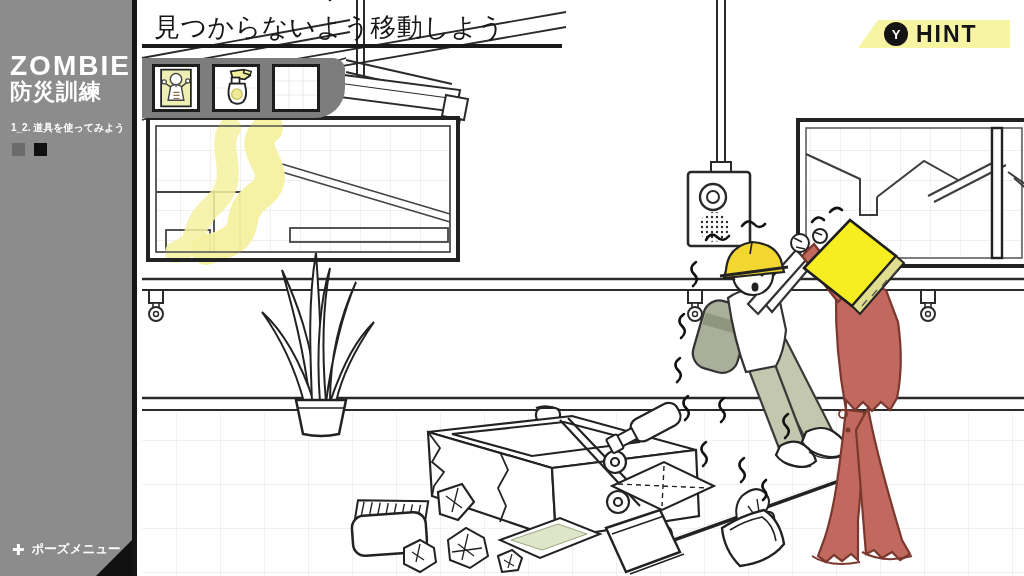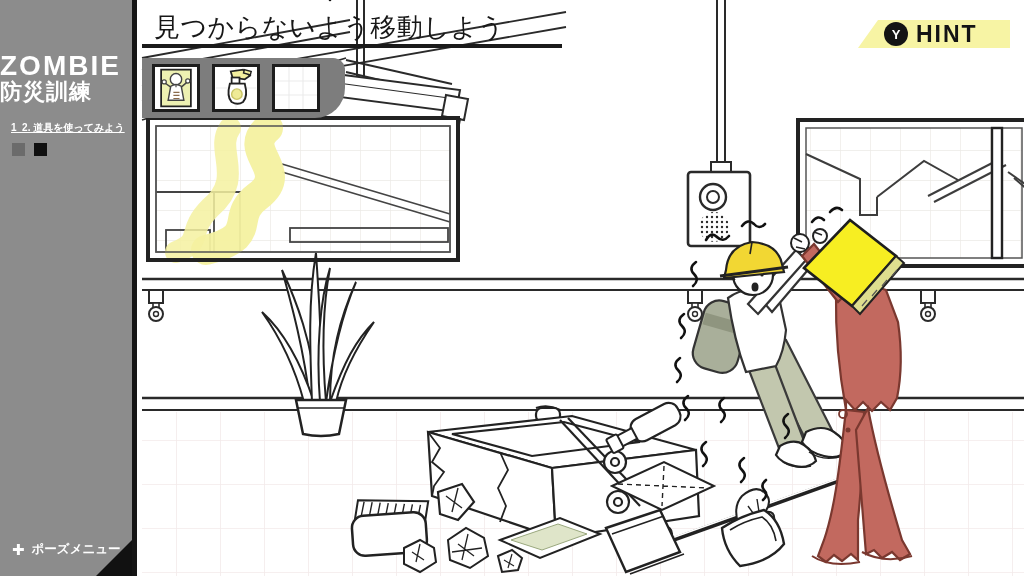--- a/index.html
+++ b/index.html
@@ -6,25 +6,25 @@
   .stage{position:relative;width:1024px;height:576px;overflow:hidden;background:#ffffff;
          font-family:"Liberation Sans","DejaVu Sans",sans-serif;}
   .stage *{box-sizing:border-box;}
 
   
   .scene-svg{position:absolute;left:0;top:0;width:1024px;height:576px;}
 
   
   .sidebar{position:absolute;left:0;top:0;width:137px;height:576px;background:#8c8c8c;
            border-right:5px solid #151515;z-index:30;}
-  .logo{position:absolute;left:0;top:52px;color:#ffffff;line-height:1.02;}
+  .logo{position:absolute;left:10px;top:52px;color:#ffffff;line-height:1.02;}
   .logo .l1{font-size:28px;font-weight:700;letter-spacing:2px;}
   .logo .l2{font-size:22px;font-weight:700;letter-spacing:1px;}
   .stage-label{position:absolute;left:11px;top:121px;width:122px;color:#ffffff;
-               font-size:10px;font-weight:700;letter-spacing:0px;white-space:nowrap;text-decoration:underline;}
+               font-size:10px;font-weight:700;letter-spacing:0px;white-space:nowrap;}
   .steps{position:absolute;left:12px;top:143px;display:flex;gap:9px;}
   .step{width:13px;height:13px;}
   .step.done{background:#6b6b6b;}
   .step.current{background:#101010;}
   .pause{position:absolute;left:12px;bottom:18px;display:flex;align-items:center;gap:7px;
          color:#ffffff;font-size:12.5px;font-weight:700;cursor:pointer;}
   .pause .plus{font-size:15px;font-weight:700;line-height:1;}
   .corner-tri{position:absolute;right:0;bottom:0;width:0;height:0;
               border-bottom:36px solid #111111;border-left:36px solid transparent;}
 

